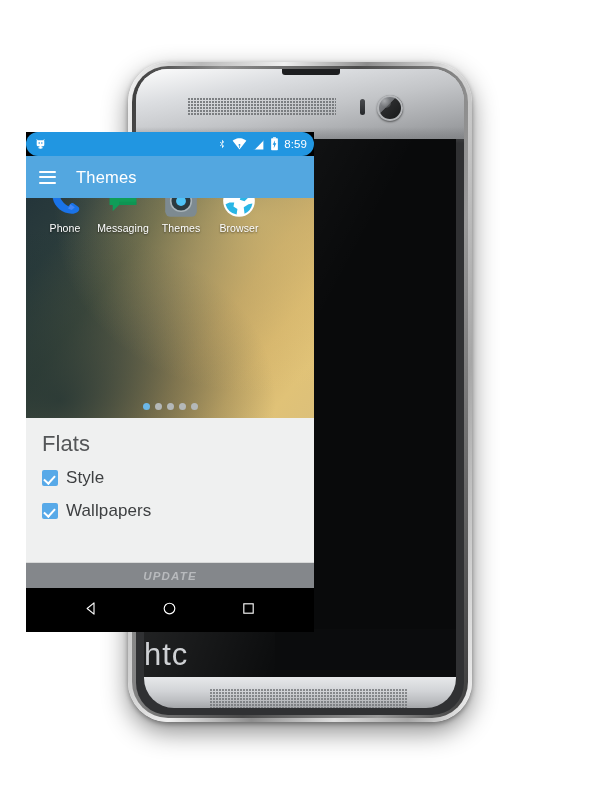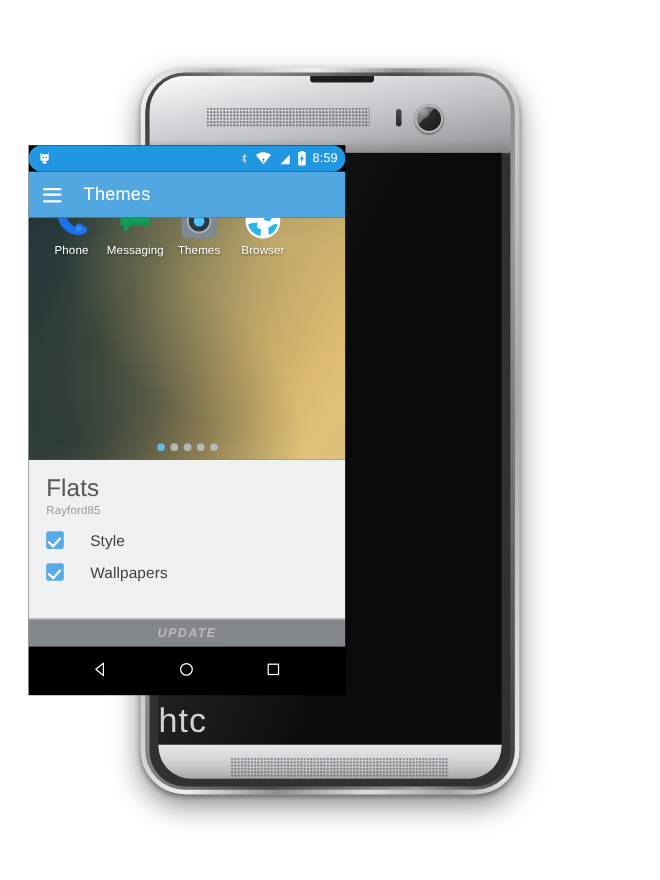--- a/index.html
+++ b/index.html
@@ -200,21 +200,21 @@
   .opt-row { display:flex; align-items:center; margin-top:13px; }
   .cbox {
     width:16px; height:16px; border-radius:2px;
     background:#57a9e8; position:relative; flex:0 0 auto;
   }
   .cbox:after{
     content:""; position:absolute; left:4px; top:3px;
     width:5px; height:9px; border:solid #fff; border-width:0 2px 2px 0;
     transform: rotate(42deg);
   }
-  .opt-label { margin-left:24px; font-size:14px; color:#3d3f41; letter-spacing:.1px; }
+  .opt-label { margin-left:8px; font-size:17px; color:#3d3f41; letter-spacing:.1px; }
 
   
   #update-bar {
     height: 26px; background:#84878b;
     display:flex; align-items:center; justify-content:center;
     border-top:1px solid #d8d9d9;
   }
   #update-label {
     font-size:11.5px; color:#b8babd; letter-spacing:1.2px;
     font-style: italic; font-weight:700;
@@ -350,21 +350,20 @@
       <span class="dot active"></span>
       <span class="dot"></span>
       <span class="dot"></span>
       <span class="dot"></span>
       <span class="dot"></span>
     </div>
   </div>
 
   <div id="theme-card">
     <div id="card-title">Flats</div>
-    <div id="card-author">Rayford85</div>
 
     <div class="opt-row">
       <span class="cbox"></span>
       <span class="opt-label">Style</span>
     </div>
     <div class="opt-row">
       <span class="cbox"></span>
       <span class="opt-label">Wallpapers</span>
     </div>
   </div>

